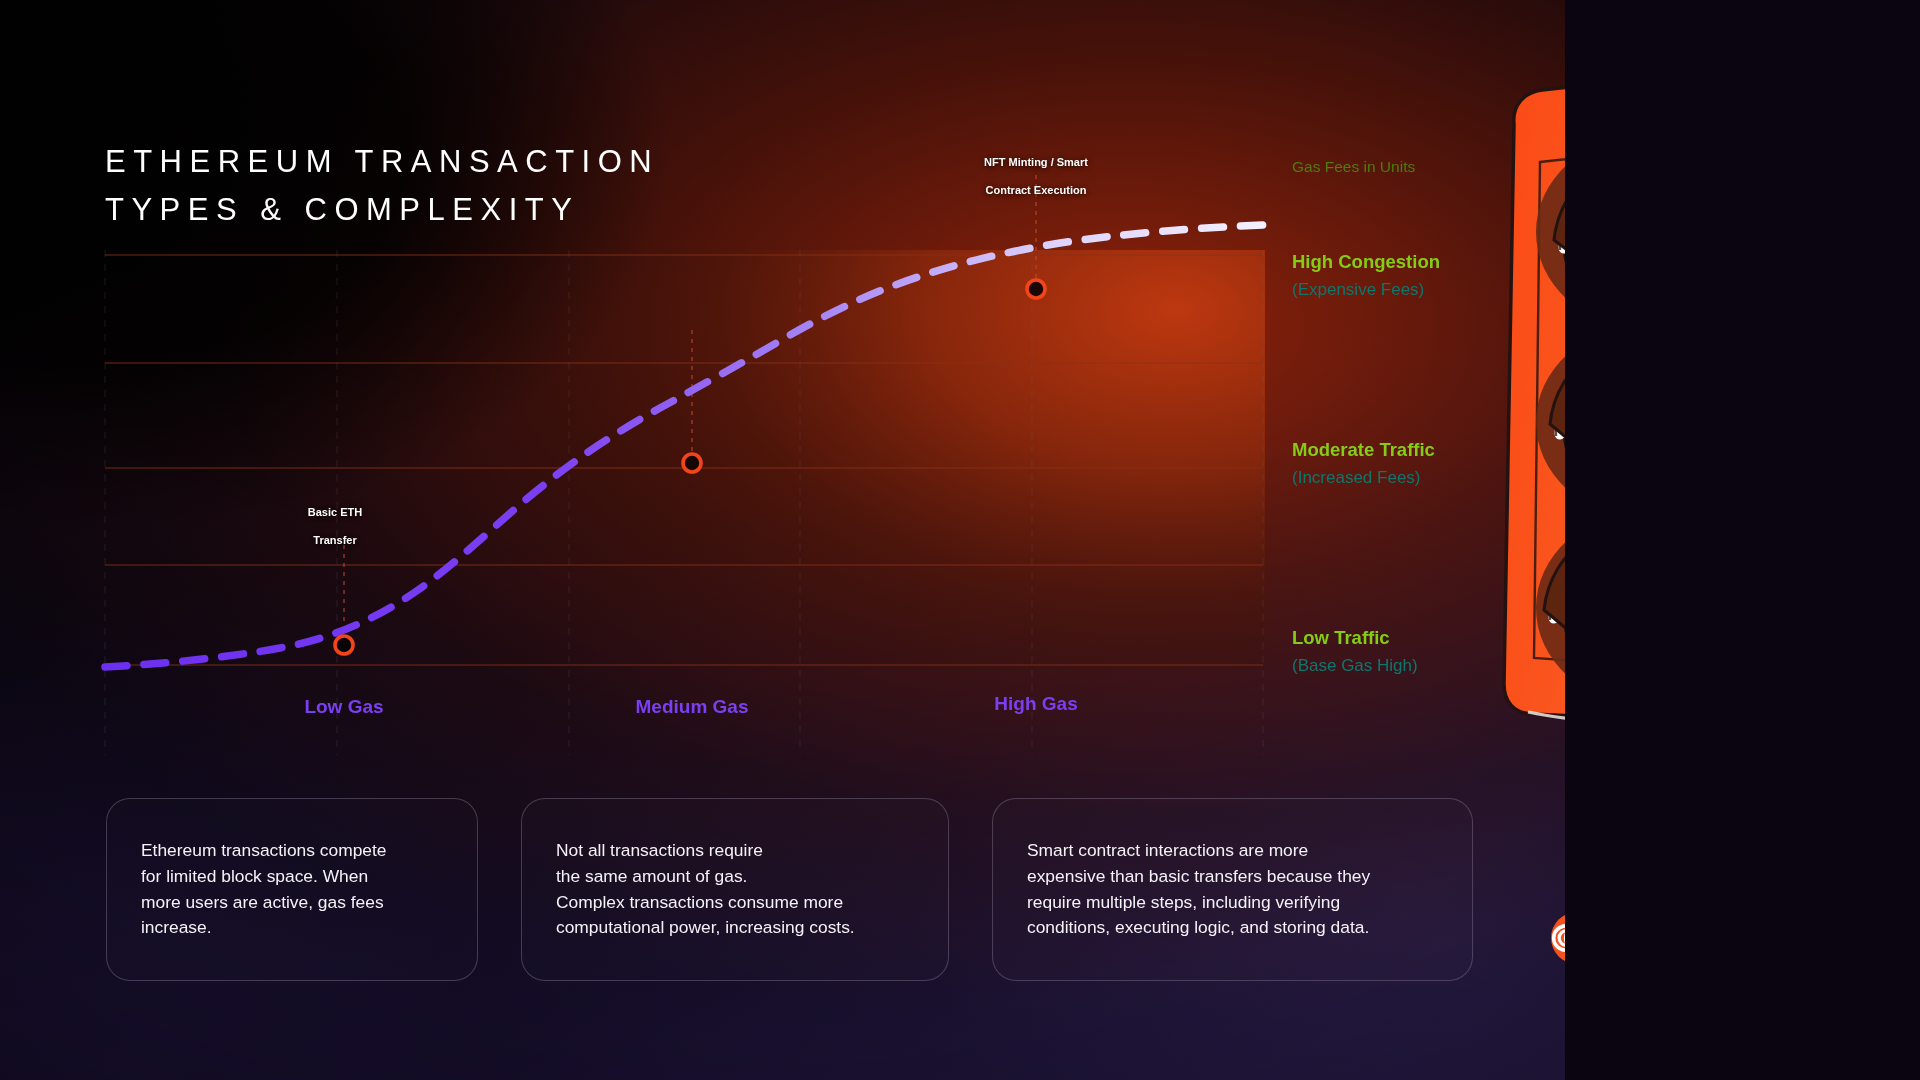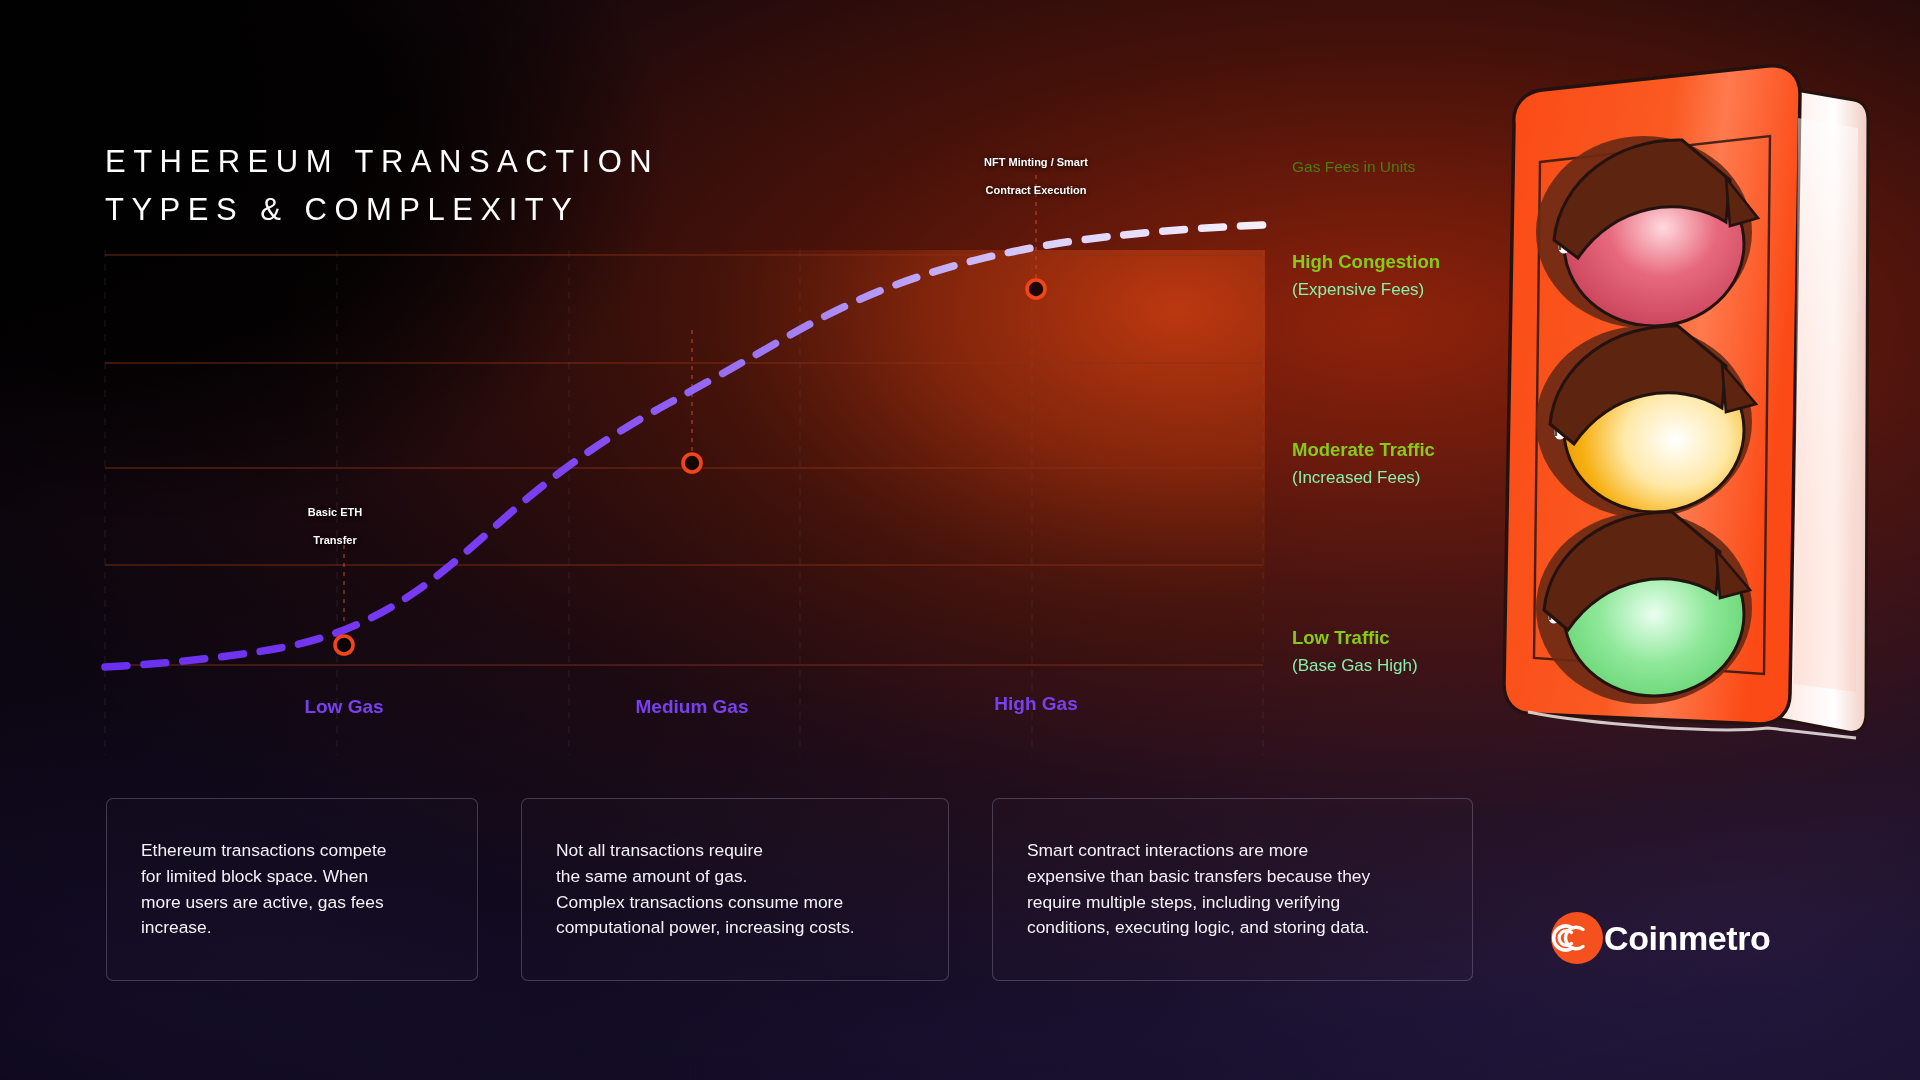--- a/index.html
+++ b/index.html
@@ -2,21 +2,21 @@
 <html><head>
 <meta charset="utf-8">
 <style>
   * { margin:0; padding:0; box-sizing:border-box; }
   html,body { width:1920px; height:1080px; overflow:hidden; }
   body {
     background:#0a0510;
     font-family:"Liberation Sans", sans-serif;
     position:relative;
   }
-  #stage { position:absolute; inset:0; width:1920px; height:1080px; overflow:hidden; }
+  #stage { position:absolute; inset:0; width:1565px; height:1080px; overflow:hidden; }
 
   
   .bg-base {
     position:absolute; inset:0;
     background:
       radial-gradient(120% 95% at 72% 30%, rgba(150,36,10,0.95) 0%, rgba(92,22,8,0.75) 26%, rgba(40,12,14,0.55) 48%, rgba(12,6,16,0.2) 68%, rgba(6,3,10,0) 82%),
       radial-gradient(90% 80% at 92% 86%, rgba(48,34,86,0.85) 0%, rgba(32,22,62,0.6) 38%, rgba(12,8,26,0.1) 70%, rgba(8,4,14,0) 88%),
       radial-gradient(70% 60% at 8% 96%, rgba(26,16,52,0.55) 0%, rgba(10,6,20,0) 70%),
       linear-gradient(160deg,#040308 0%, #09050f 40%, #140d28 78%, #1b1336 100%);
   }
@@ -65,27 +65,27 @@
     white-space:nowrap;
   }
 
   
   .legend-title {
     position:absolute; left:1292px; top:158px;
     color:#4d7c0f; font-size:15.5px; font-weight:400;
   }
   .leg { position:absolute; left:1292px; width:240px; }
   .leg .h { color:#84cc16; font-weight:700; font-size:18.5px; line-height:28px; white-space:nowrap; }
-  .leg .s { color:#86efac; font-weight:400; font-size:17px; line-height:28px; white-space:nowrap; }
+  .leg .s { color:#0f766e; font-weight:400; font-size:17px; line-height:28px; white-space:nowrap; }
 
   
   .cards { position:absolute; left:106px; top:798px; display:flex; gap:43px; align-items:stretch; }
   .card {
     border:1px solid rgba(160,150,175,0.34);
-    border-radius:7px;
+    border-radius:24px;
     background:rgba(255,255,255,0.012);
     display:flex; align-items:center;
     padding:0 34px;
     height:183px;
   }
   .card p {
     color:#f4f2f7;
     font-size:17.4px;
     line-height:25.6px;
     white-space:pre-line;

